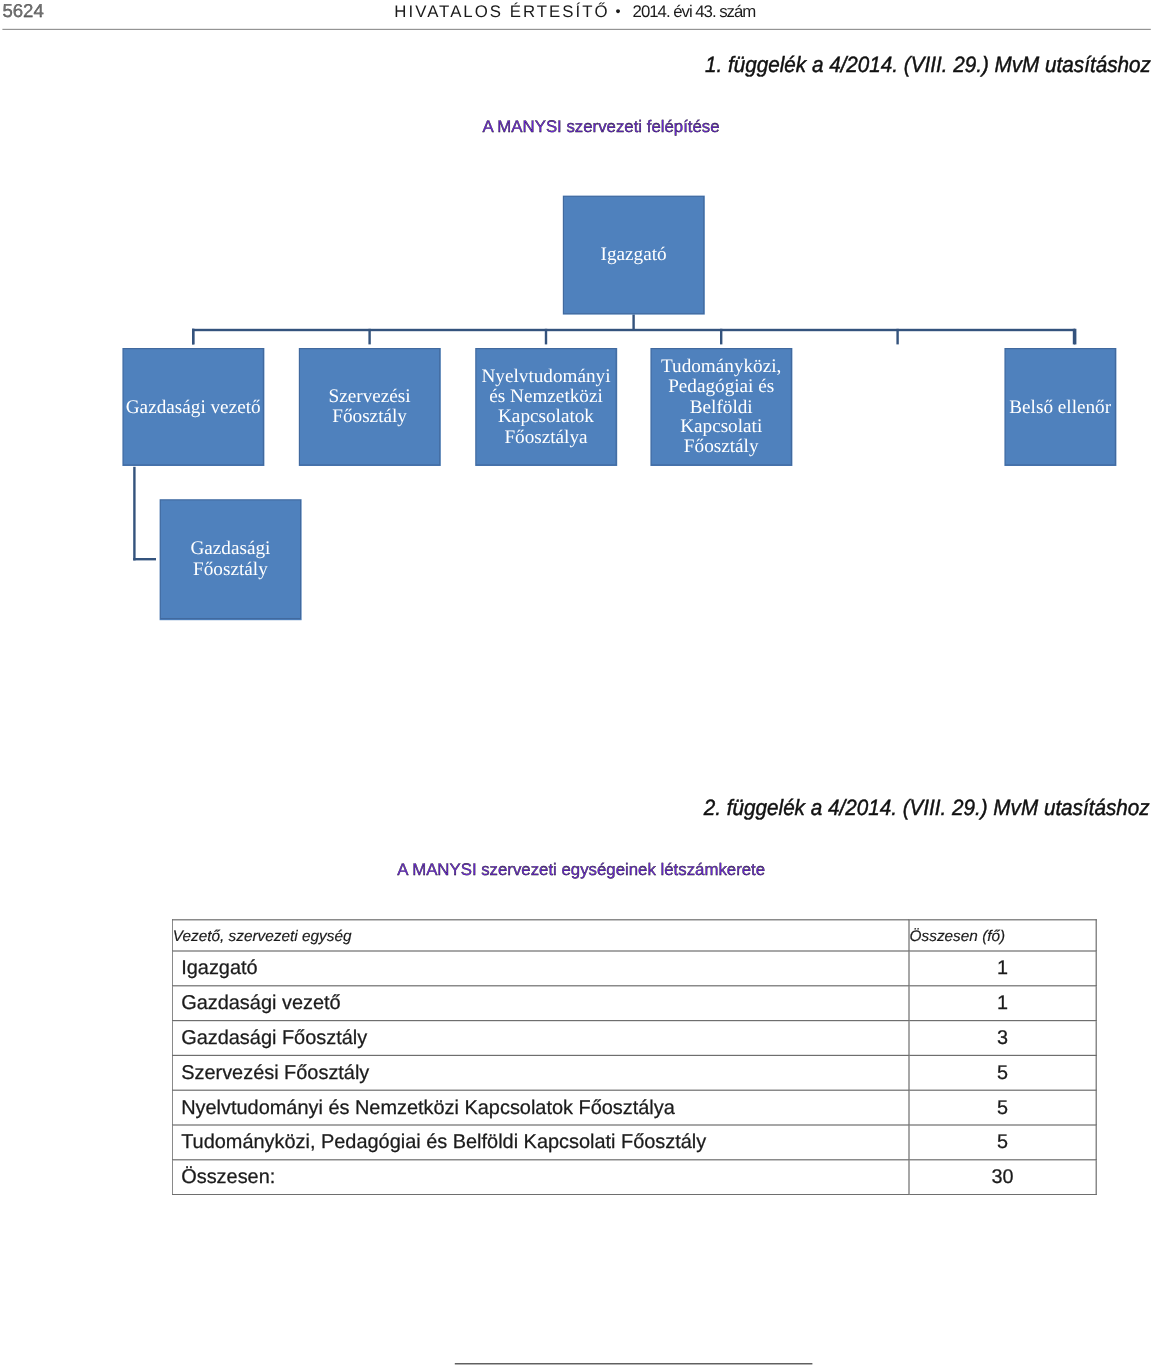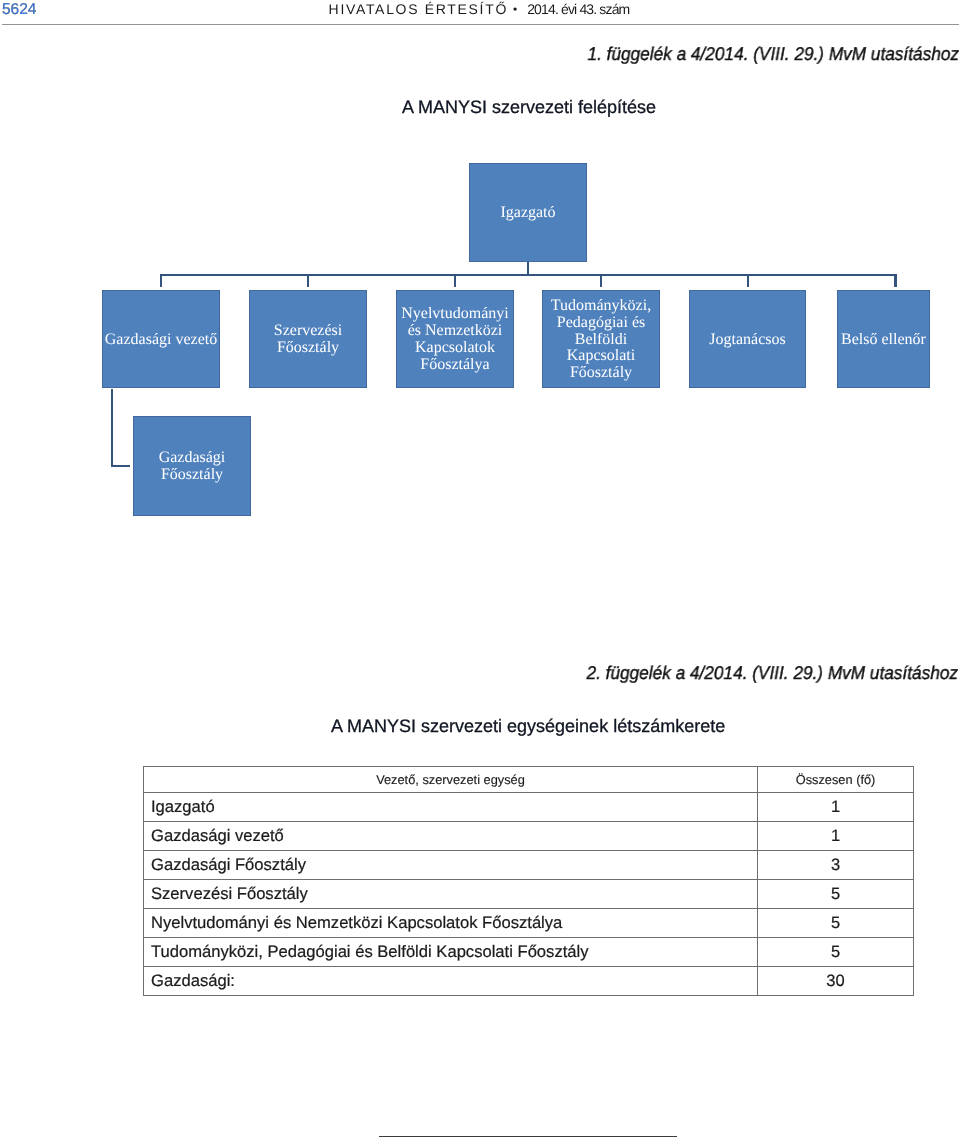--- a/index.html
+++ b/index.html
@@ -3,44 +3,44 @@
 <meta charset="utf-8">
 <title>Hivatalos Ertesito</title>
 <style>
   html,body{margin:0;padding:0;background:#fff;}
   body{width:960px;height:1139px;font-family:"Liberation Sans",sans-serif;color:#111;-webkit-font-smoothing:antialiased;text-rendering:geometricPrecision;}
   .page{position:relative;width:960px;height:1139px;overflow:hidden;background:#fff;}
   
   .page-number,.running-head,.annex-ref,.annex-title,.node,.staff-table{will-change:transform;}
 
   
-  .page-number{position:absolute;left:2px;top:1px;font-size:15.5px;color:#3b82f6;-webkit-text-stroke:0.22px #1b1b1b;}
+  .page-number{position:absolute;left:2px;top:1px;font-size:15.5px;color:#737373;-webkit-text-stroke:0.22px #1b1b1b;}
   .running-head{position:absolute;left:0;top:1px;width:958px;text-align:center;font-size:14px;color:#1b1b1b;white-space:nowrap;}
   .running-head .spaced{letter-spacing:1.68px;}
   .running-head .bullet{font-size:12px;position:relative;top:-1px;margin:0 10px 0 5px;}
   .running-head .issue{letter-spacing:-0.85px;}
   .head-rule{position:absolute;left:2px;top:24px;width:957px;height:1px;background:#949494;}
 
   
   .annex-ref{position:absolute;font-size:18.5px;font-style:italic;white-space:nowrap;
              -webkit-text-stroke:0.38px #111;transform:scaleX(0.931);transform-origin:right top;}
-  .annex-title{position:absolute;font-size:18px;white-space:nowrap;color:#0f172a;-webkit-text-stroke:0.3px #111;}
+  .annex-title{position:absolute;font-size:14px;white-space:nowrap;color:#6d28d9;-webkit-text-stroke:0.3px #111;}
 
   
   .chart{position:absolute;left:0;top:0;width:960px;height:560px;}
   .node{position:absolute;background:#4f81bd;border:1px solid #41699e;box-sizing:border-box;
         display:flex;align-items:center;justify-content:center;text-align:center;
         font-family:"Liberation Serif",serif;color:#fff;font-size:16px;line-height:16.9px;
         padding:2px 1px 0;}
   .conn{position:absolute;background:#34537d;}
 
   
   .staff-table{position:absolute;border-collapse:collapse;table-layout:fixed;}
   .staff-table td,.staff-table th{border:1px solid #6e6e6e;padding:0;font-weight:400;color:#1b1b1b;}
-  .staff-table .hdr-cell{font-size:12.8px;text-align:center;-webkit-text-stroke:0.15px #1b1b1b;}
+  .staff-table .hdr-cell{font-size:12.8px;text-align:left;font-style:italic;-webkit-text-stroke:0.15px #1b1b1b;}
   .staff-table .name-cell{font-size:16.6px;text-align:left;padding-left:7px;-webkit-text-stroke:0.22px #1b1b1b;}
   .staff-table .num-cell{font-size:16.5px;text-align:center;-webkit-text-stroke:0.22px #1b1b1b;}
 
   .bottom-rule{position:absolute;height:1px;background:#3a3a3a;}
 </style>
 </head>
 <body>
 
 <div class="page">
 
@@ -59,21 +59,20 @@
       <div class="conn" style="left: 894px; top: 274px; width: 2px; height: 13px;"></div>
       <div class="conn" style="left: 160px; top: 274px; width: 2px; height: 13px;"></div>
       <div class="node" style="left: 102px; top: 290px; width: 118px; height: 98px;">Gazdasági vezető</div>
       <div class="conn" style="left: 307px; top: 274px; width: 2px; height: 13px;"></div>
       <div class="node" style="left: 249px; top: 290px; width: 118px; height: 98px;">Szervezési Főosztály</div>
       <div class="conn" style="left: 454px; top: 274px; width: 2px; height: 13px;"></div>
       <div class="node" style="left: 396px; top: 290px; width: 118px; height: 98px;">Nyelvtudományi és Nemzetközi Kapcsolatok Főosztálya</div>
       <div class="conn" style="left: 600px; top: 274px; width: 2px; height: 13px;"></div>
       <div class="node" style="left: 542px; top: 290px; width: 118px; height: 98px;">Tudományközi, Pedagógiai és Belföldi Kapcsolati Főosztály</div>
       <div class="conn" style="left: 747px; top: 274px; width: 2px; height: 13px;"></div>
-      <div class="node" style="left: 689px; top: 290px; width: 117px; height: 98px;">Jogtanácsos</div>
       <div class="conn" style="left: 895px; top: 274px; width: 2px; height: 13px;"></div>
       <div class="node" style="left: 837px; top: 290px; width: 93px; height: 98px;">Belső ellenőr</div>
       <div class="conn" style="left: 111px; top: 389px; width: 2px; height: 78px;"></div>
       <div class="conn" style="left: 111px; top: 465px; width: 19px; height: 2px;"></div>
       <div class="node" style="left: 133px; top: 416px; width: 118px; height: 100px;">Gazdasági Főosztály</div>
     </div>
 
   <div class="annex-ref" id="a2ref" style="right: 2px; top: 662px;">2. függelék a 4/2014. (VIII. 29.) MvM utasításhoz</div>
   <div class="annex-title" id="a2title" style="left: 331px; top: 716px;">A MANYSI szervezeti egységeinek létszámkerete</div>
 
@@ -105,20 +104,20 @@
         </tr>
         <tr>
           <td class="name-cell" style="height:28px">Nyelvtudományi és Nemzetközi Kapcsolatok Főosztálya</td>
           <td class="num-cell">5</td>
         </tr>
         <tr>
           <td class="name-cell" style="height:28px">Tudományközi, Pedagógiai és Belföldi Kapcsolati Főosztály</td>
           <td class="num-cell">5</td>
         </tr>
         <tr>
-          <td class="name-cell" style="height:28px">Gazdasági:</td>
+          <td class="name-cell" style="height:28px">Összesen:</td>
           <td class="num-cell">30</td>
         </tr>
       </tbody>
     </table>
 
   <div class="bottom-rule" style="left: 379px; top: 1136px; width: 298px;"></div>
 </div>
 
 </body></html>

